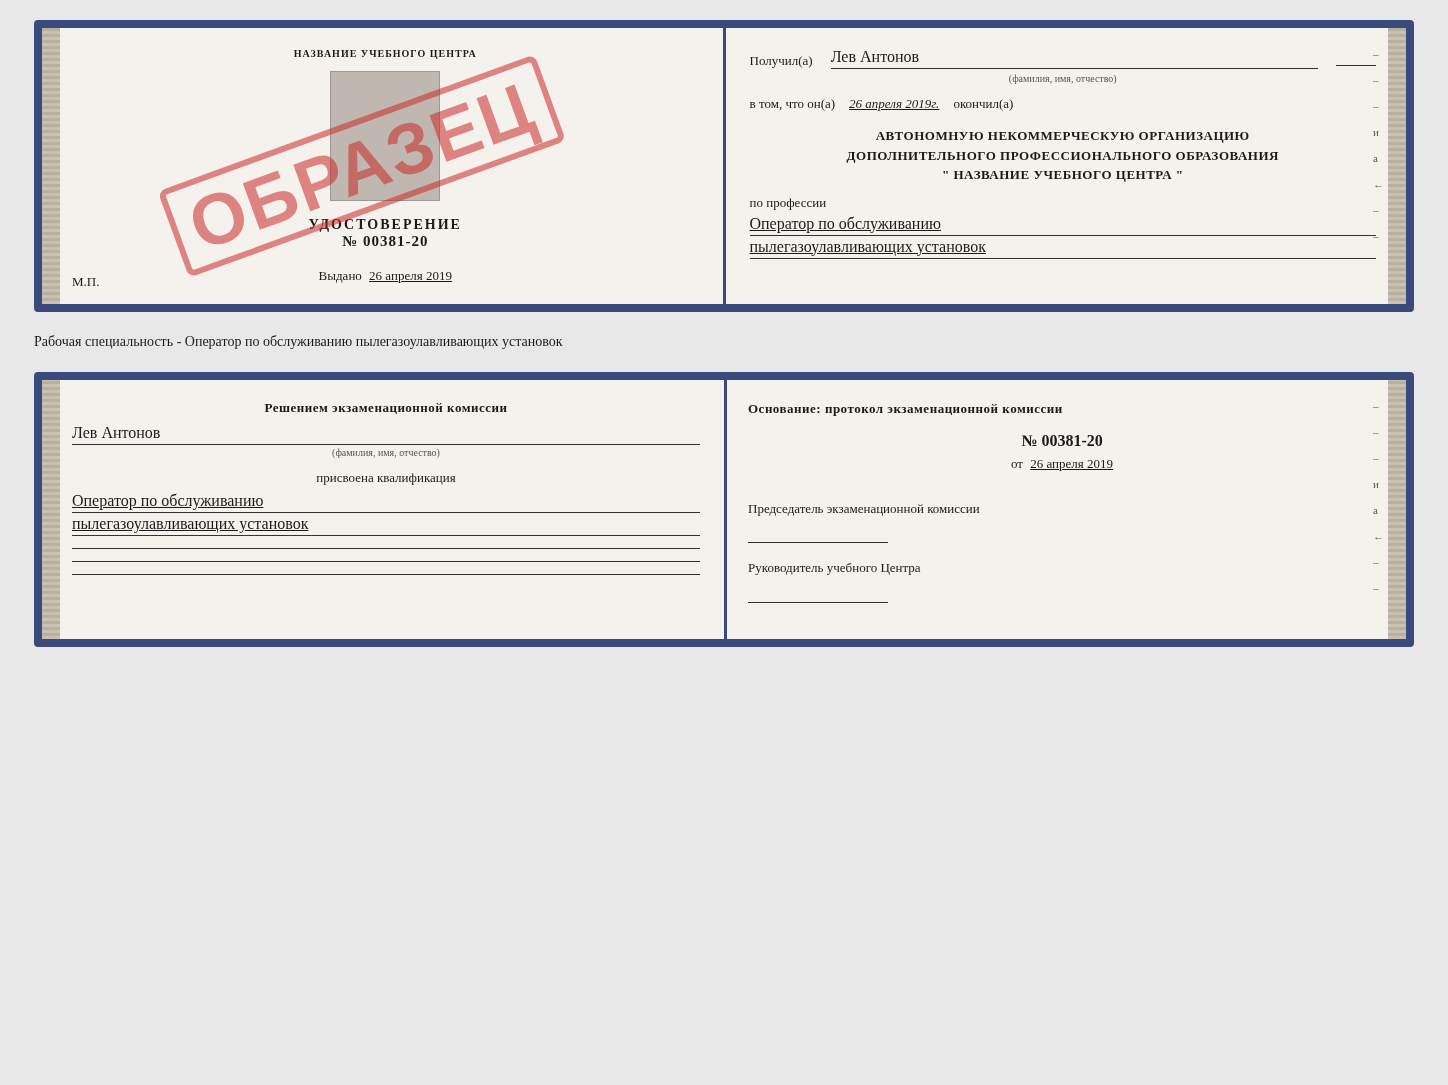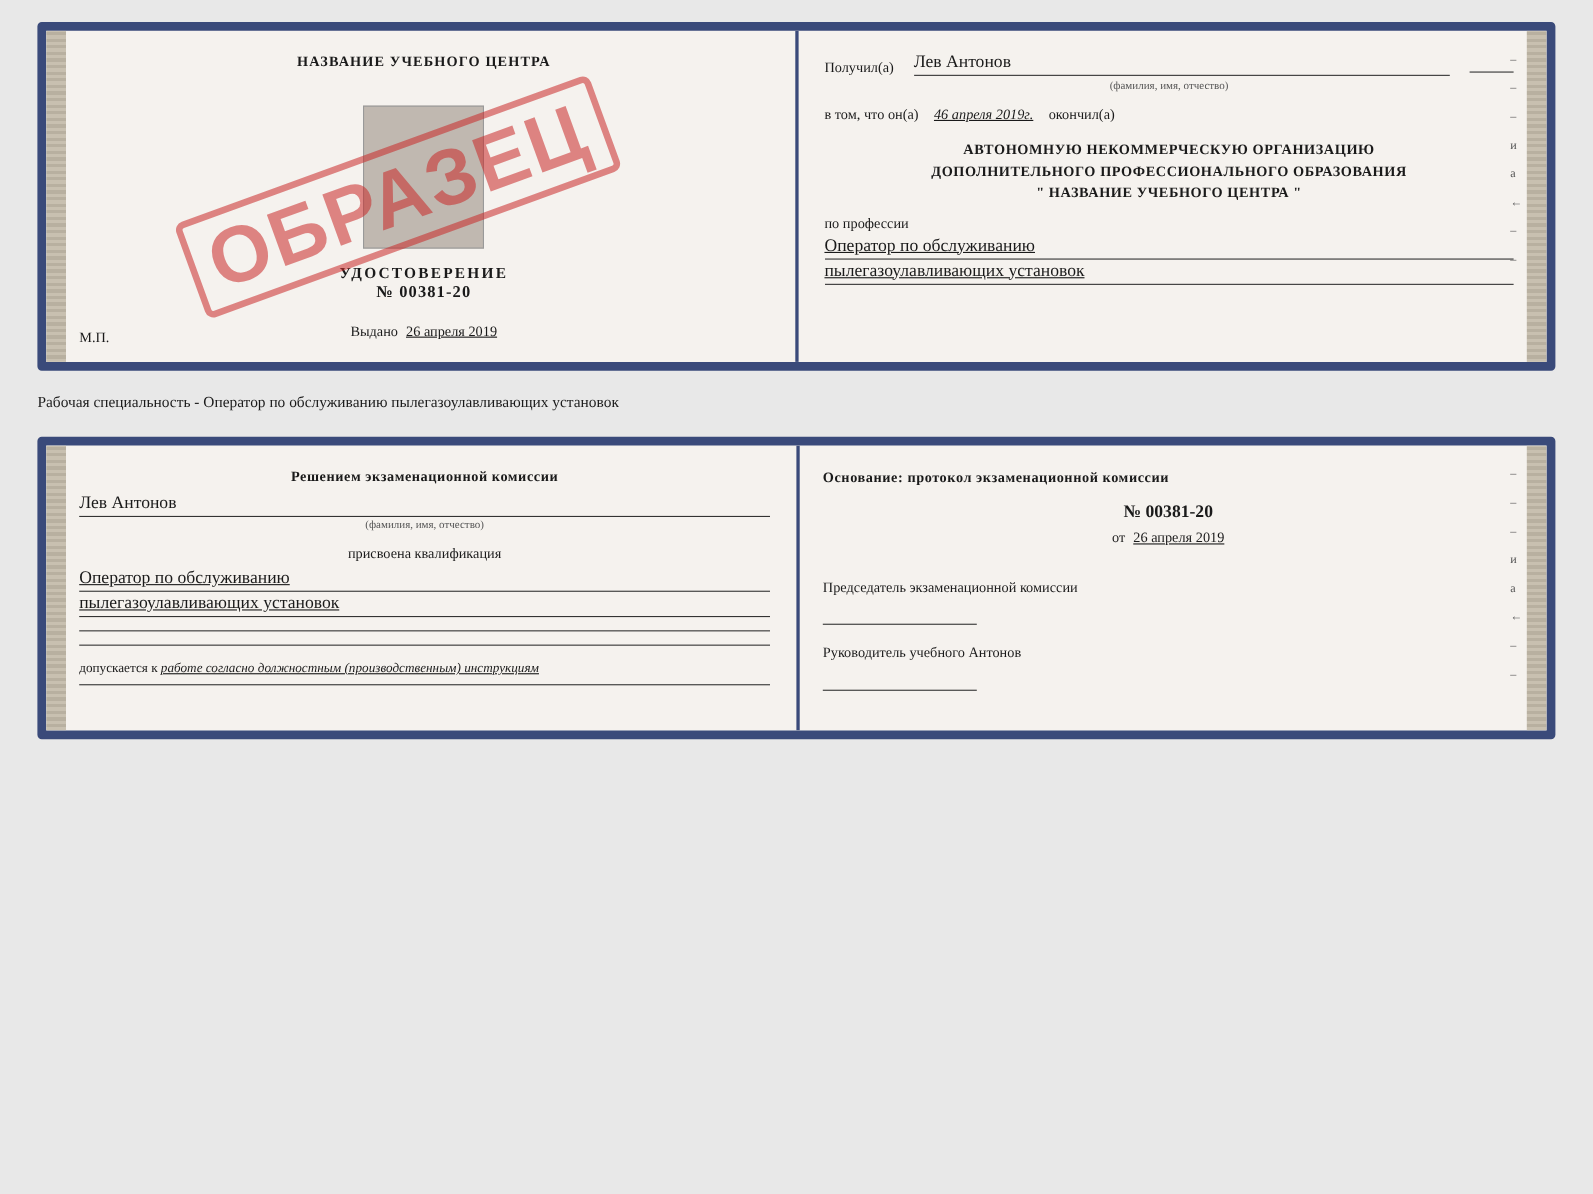--- a/index.html
+++ b/index.html
@@ -60,27 +60,27 @@
 
     
     .top-doc .doc-left {
       display: flex;
       flex-direction: column;
       align-items: center;
       position: relative;
     }
 
     .training-center-title {
-      font-size: 13px;
+      font-size: 10px;
       font-weight: bold;
       letter-spacing: 1px;
       text-transform: uppercase;
       text-align: center;
       color: #1a1a1a;
-      margin-bottom: 32px;
+      margin-bottom: 12px;
     }
 
     .photo-placeholder {
       width: 110px;
       height: 130px;
       background: #c0b8b0;
       border: 1px solid #999;
       margin-bottom: 16px;
     }
 
@@ -406,21 +406,21 @@
 
       <div class="poluchil-row">
         <span class="poluchil-label">Получил(а)</span>
         <span class="poluchil-name">Лев Антонов</span>
         <span style="border-bottom:1px solid #333; width:40px; display:inline-block; margin-bottom:3px;"></span>
       </div>
       <div class="small-label">(фамилия, имя, отчество)</div>
 
       <div class="vtom-row">
         <span class="vtom-label">в том, что он(а)</span>
-        <span class="vtom-date" style="margin: 0 8px;">46 апреля 2019г.</span>
+        <span class="vtom-date" style="margin: 0 8px;">26 апреля 2019г.</span>
         <span class="okonchil-label">окончил(а)</span>
       </div>
 
       <div class="org-block">
         <div>АВТОНОМНУЮ НЕКОММЕРЧЕСКУЮ ОРГАНИЗАЦИЮ</div>
         <div>ДОПОЛНИТЕЛЬНОГО ПРОФЕССИОНАЛЬНОГО ОБРАЗОВАНИЯ</div>
         <div>" НАЗВАНИЕ УЧЕБНОГО ЦЕНТРА "</div>
       </div>
 
       <div class="po-professii-label">по профессии</div>
@@ -453,24 +453,20 @@
       <div class="prisvoena-label">присвоена квалификация</div>
 
       <span class="kvalif-text" style="font-family: 'Segoe Script', cursive; font-size:16px; border-bottom:1px solid #333; display:block; padding-bottom:2px; margin-bottom:2px; text-decoration: underline;">Оператор по обслуживанию</span>
       <span style="font-family: 'Segoe Script', cursive; font-size:16px; border-bottom:1px solid #333; display:block; padding-bottom:2px; margin-bottom:12px; text-decoration: underline;">пылегазоулавливающих установок</span>
 
       <div class="bottom-lines">
         <div class="bottom-line"></div>
         <div class="bottom-line"></div>
       </div>
 
-      <div class="dopuskaetsya-text">
-        <span>допускается к</span>
-        <span class="dopuskaetsya-italic">работе согласно должностным (производственным) инструкциям</span>
-      </div>
       <div class="bottom-line-under"></div>
     </div>
 
     <div class="doc-divider"></div>
 
     <div class="doc-right" style="position:relative;padding-left:21px;">
 
       <div class="osnovanie-title">Основание: протокол экзаменационной комиссии</div>
 
       <div class="protocol-number">№ 00381-20</div>
@@ -478,21 +474,21 @@
       <div class="protocol-date">
         <span>от</span>
         <span style="text-decoration:underline; margin-left:4px;">26 апреля 2019</span>
       </div>
 
       <div class="predsedatel-block">
         <div class="predsedatel-label">Председатель экзаменационной комиссии</div>
         <div class="signature-line"></div>
       </div>
 
-      <div class="rukovoditel-label">Руководитель учебного Антонов</div>
+      <div class="rukovoditel-label">Руководитель учебного Центра</div>
       <div class="signature-line"></div>
 
       <div class="right-vertical-marks">
         <span class="v-mark">–</span>
         <span class="v-mark">–</span>
         <span class="v-mark">–</span>
         <span class="v-mark">и</span>
         <span class="v-mark">а</span>
         <span class="v-mark">←</span>
         <span class="v-mark">–</span>

